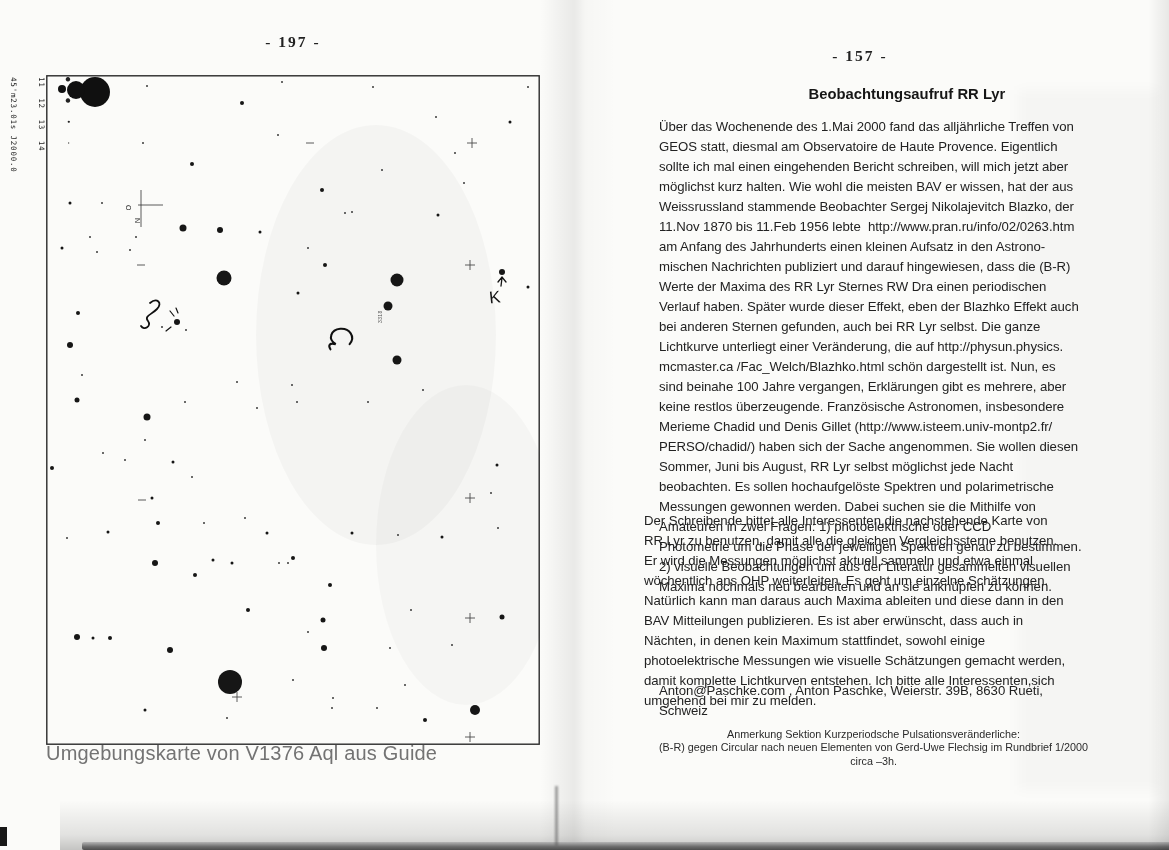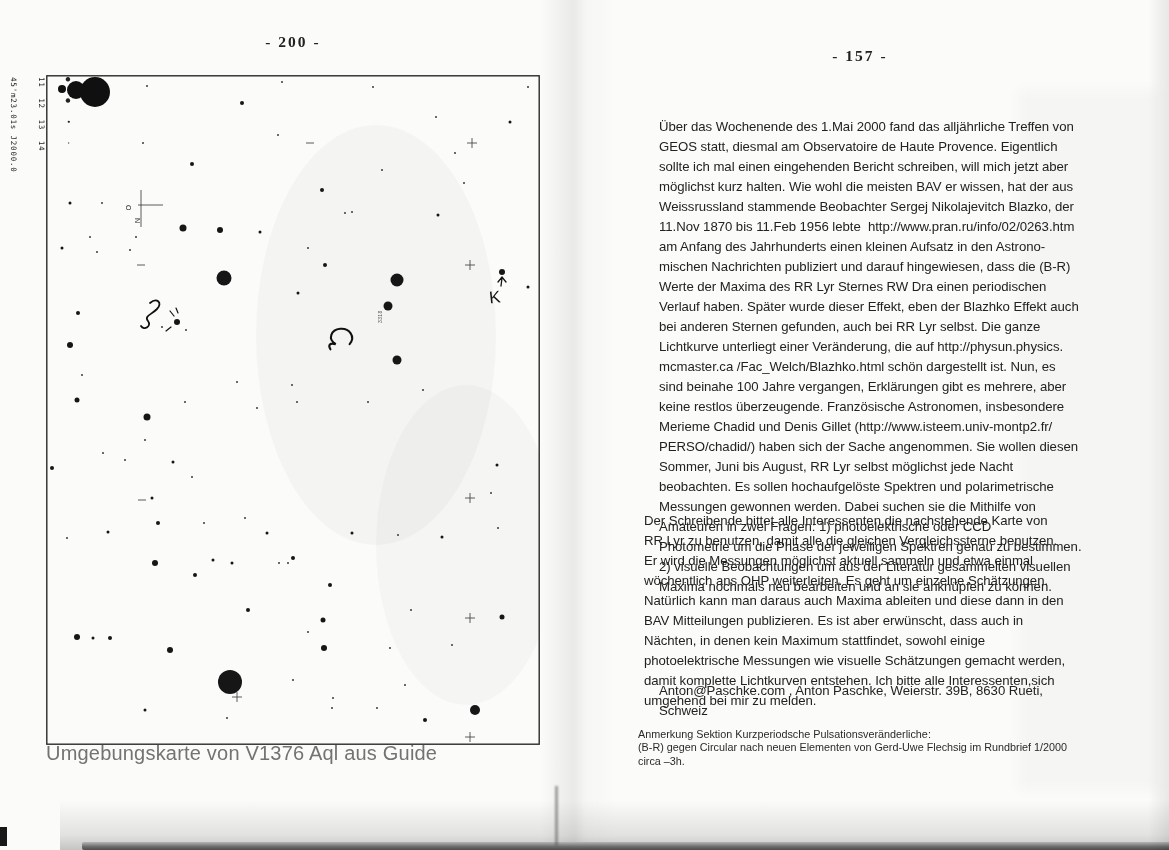--- a/index.html
+++ b/index.html
@@ -50,21 +50,21 @@
 <div id="canvas">
 
   <div class="abs" id="gutter-shadow"></div>
   <div class="abs" id="right-toner-band"></div>
   <div class="abs" id="bottom-shadow"></div>
   <div class="abs" id="bottom-strip"></div>
   <div class="abs" id="fold-line"></div>
   <div class="abs" id="corner-mark"></div>
   <div class="abs" id="right-edge-shade"></div>
 
-  <div class="abs pagenum" style="left:223px;top:33px;">- 200 -</div>
+  <div class="abs pagenum" style="left:223px;top:33px;">- 197 -</div>
 
   <svg id="chart-svg" class="abs" style="left:46px;top:75px;" width="494" height="670" viewBox="0 0 494 670">
       <rect x="0.8" y="0.8" width="492.4" height="668.4" fill="none" stroke="#2b2b2b" stroke-width="1.4"></rect>
       <ellipse cx="330" cy="260" rx="120" ry="210" fill="rgba(0,0,0,0.028)"></ellipse>
       <ellipse cx="420" cy="470" rx="90" ry="160" fill="rgba(0,0,0,0.022)"></ellipse>
       <circle cx="178" cy="203" r="7.5" fill="#161616"></circle>
       <circle cx="351" cy="205" r="6.5" fill="#161616"></circle>
       <circle cx="342" cy="231" r="4.5" fill="#161616"></circle>
       <circle cx="351" cy="285" r="4.5" fill="#161616"></circle>
       <circle cx="184" cy="607" r="12" fill="#161616"></circle>
@@ -191,20 +191,21 @@
     <div>11  12  13  14</div>
     <div>45'm23.01s J2000.0</div>
     
     
   </div>
 
   <div class="abs caption" style="left:46px;top:742px;">Umgebungskarte von V1376 Aql aus Guide</div>
 
   <div class="abs pagenum" style="left:790px;top:47px;">- 157 -</div>
 
+  <div class="abs heading" style="left:672px;top:86px;">Beobachtungsaufruf RR Lyr</div>
 
   <div class="abs bodytext" style="left:659px;top:117px;">Über das Wochenende des 1.Mai 2000 fand das alljährliche Treffen von
 GEOS statt, diesmal am Observatoire de Haute Provence. Eigentlich
 sollte ich mal einen eingehenden Bericht schreiben, will mich jetzt aber
 möglichst kurz halten. Wie wohl die meisten BAV er wissen, hat der aus
 Weissrussland stammende Beobachter Sergej Nikolajevitch Blazko, der
 11.Nov 1870 bis 11.Feb 1956 lebte  http://www.pran.ru/info/02/0263.htm
 am Anfang des Jahrhunderts einen kleinen Aufsatz in den Astrono-
 mischen Nachrichten publiziert und darauf hingewiesen, dass die (B-R)
 Werte der Maxima des RR Lyr Sternes RW Dra einen periodischen
@@ -231,16 +232,16 @@
 Natürlich kann man daraus auch Maxima ableiten und diese dann in den
 BAV Mitteilungen publizieren. Es ist aber erwünscht, dass auch in
 Nächten, in denen kein Maximum stattfindet, sowohl einige
 photoelektrische Messungen wie visuelle Schätzungen gemacht werden,
 damit komplette Lichtkurven entstehen. Ich bitte alle Interessenten,sich
 umgehend bei mir zu melden.</div>
 
   <div class="abs bodytext" style="left:659px;top:681px;">Anton@Paschke.com , Anton Paschke, Weierstr. 39B, 8630 Rueti,
 Schweiz</div>
 
-  <div class="abs footnote" style="left:638px;top:728px;">Anmerkung Sektion Kurzperiodsche Pulsationsveränderliche:
+  <div class="abs footnote" style="left:659px;top:728px;text-align:center;">Anmerkung Sektion Kurzperiodsche Pulsationsveränderliche:
 (B-R) gegen Circular nach neuen Elementen von Gerd-Uwe Flechsig im Rundbrief 1/2000
 circa –3h.</div>
 </div>
 
 </body></html>

